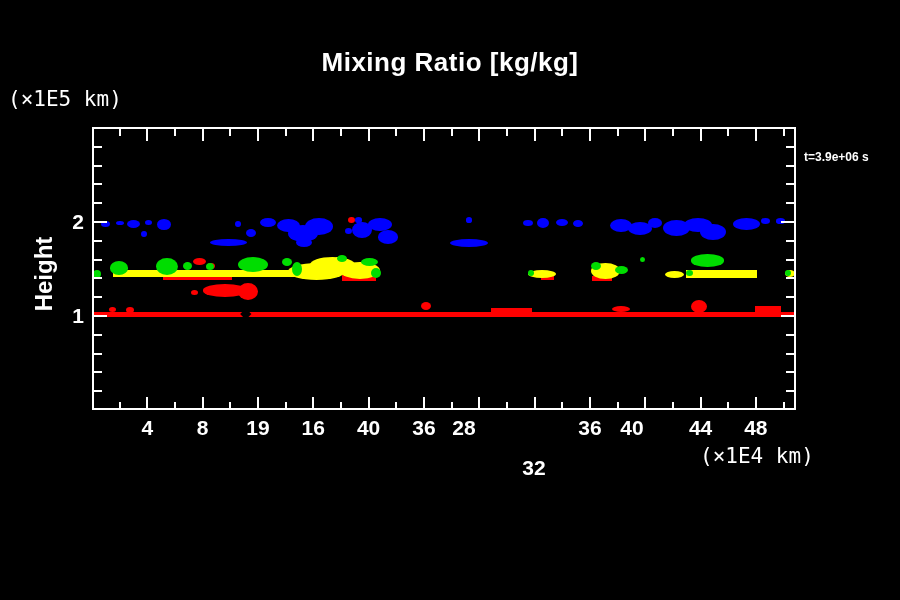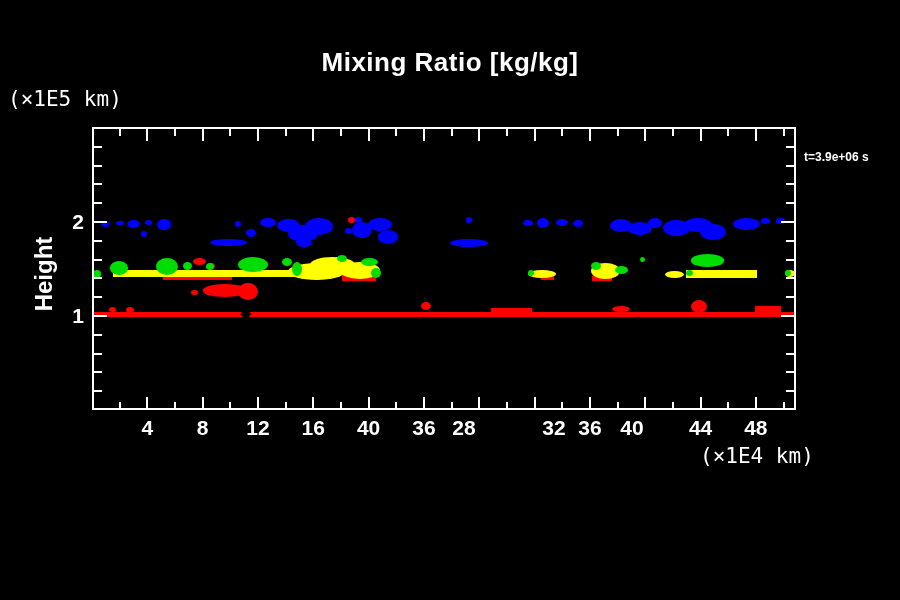--- a/index.html
+++ b/index.html
@@ -212,26 +212,26 @@
     <div class="tick" style="left: 0px; top: 35.5482px; width: 8px; height: 2px;"></div>
     <div class="tick" style="right: 0px; top: 35.5482px; width: 8px; height: 2px;"></div>
     <div class="tick" style="left: 0px; top: 16.7442px; width: 8px; height: 2px;"></div>
     <div class="tick" style="right: 0px; top: 16.7442px; width: 8px; height: 2px;"></div>
     <div class="tick" style="left: 0px; top: -2.0598px; width: 8px; height: 2px;"></div>
     <div class="tick" style="right: 0px; top: -2.0598px; width: 8px; height: 2px;"></div>
   </div>
 <div id="axis-labels">
     <div class="x-tick-label" style="left: 125.324px;">4</div>
     <div class="x-tick-label" style="left: 180.648px;">8</div>
-    <div class="x-tick-label" style="left: 235.972px;">12</div>
+    <div class="x-tick-label" style="left: 235.972px;">19</div>
     <div class="x-tick-label" style="left: 291.297px;">16</div>
     <div class="x-tick-label" style="left: 346.621px;">40</div>
     <div class="x-tick-label" style="left: 401.945px;">36</div>
     <div class="x-tick-label" style="left: 442px;">28</div>
-    <div class="x-tick-label" style="left: 532px;">32</div>
+    <div class="x-tick-label" style="left: 512px; margin-top: 40px;">32</div>
     <div class="x-tick-label" style="left: 567.917px;">36</div>
     <div class="x-tick-label" style="left: 610px;">40</div>
     <div class="x-tick-label" style="left: 678.566px;">44</div>
     <div class="x-tick-label" style="left: 733.89px;">48</div>
     <div class="y-tick-label" style="top: 303.98px;">1</div>
     <div class="y-tick-label" style="top: 209.96px;">2</div>
   </div>
 
 <div class="x-unit-label">(×1E4 km)</div>
 

